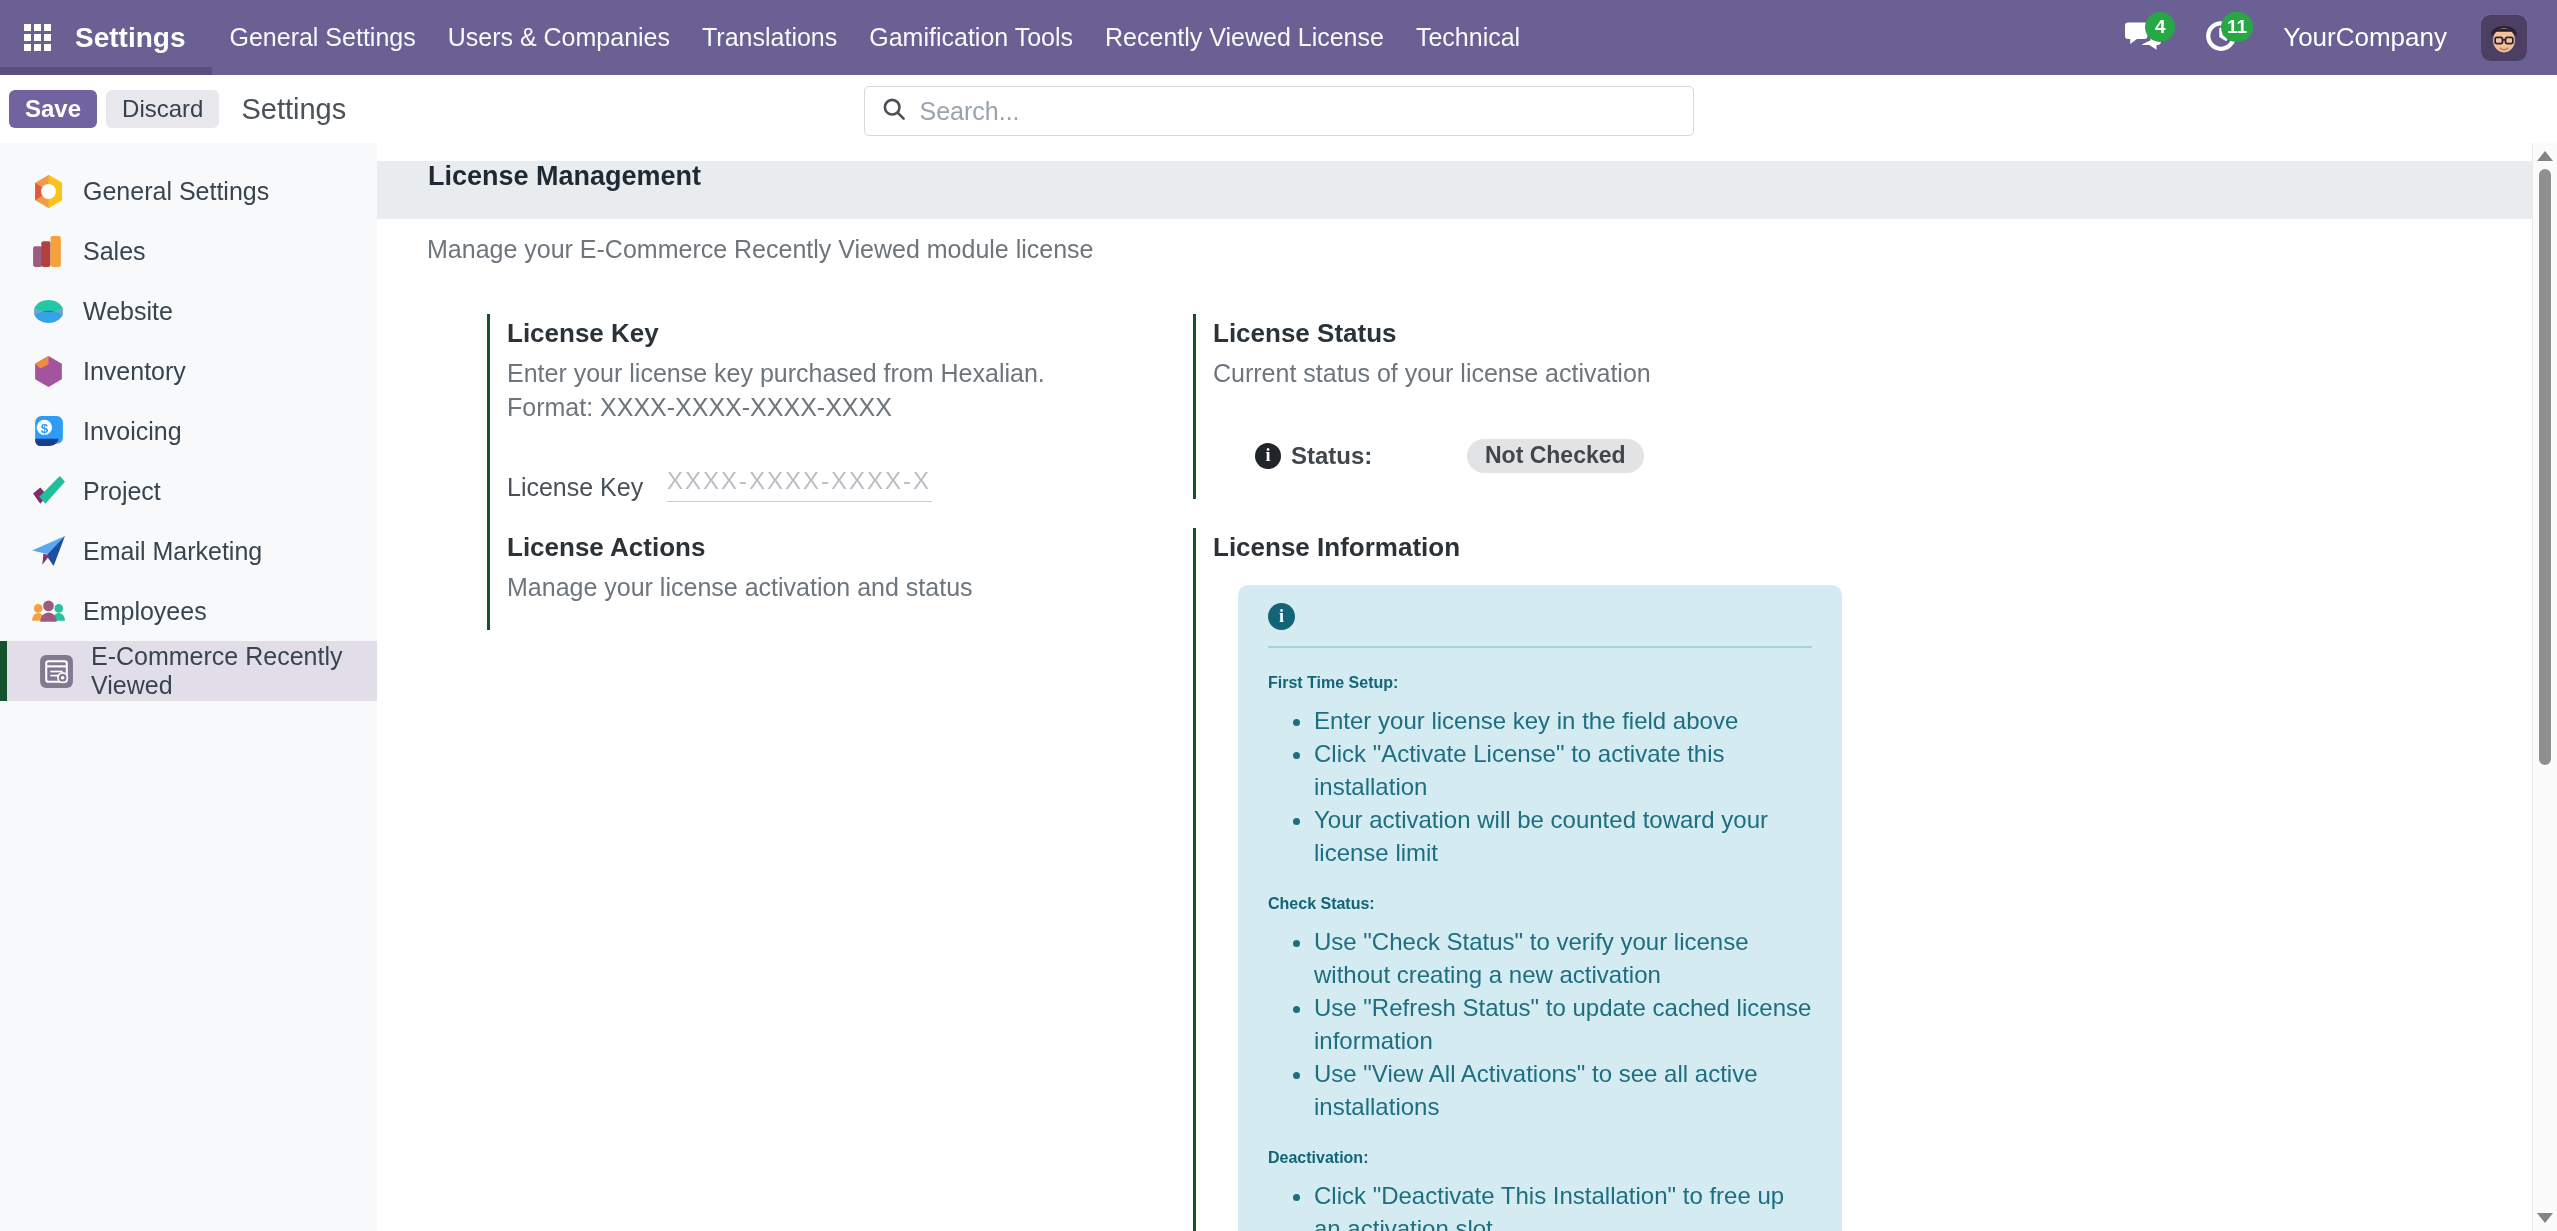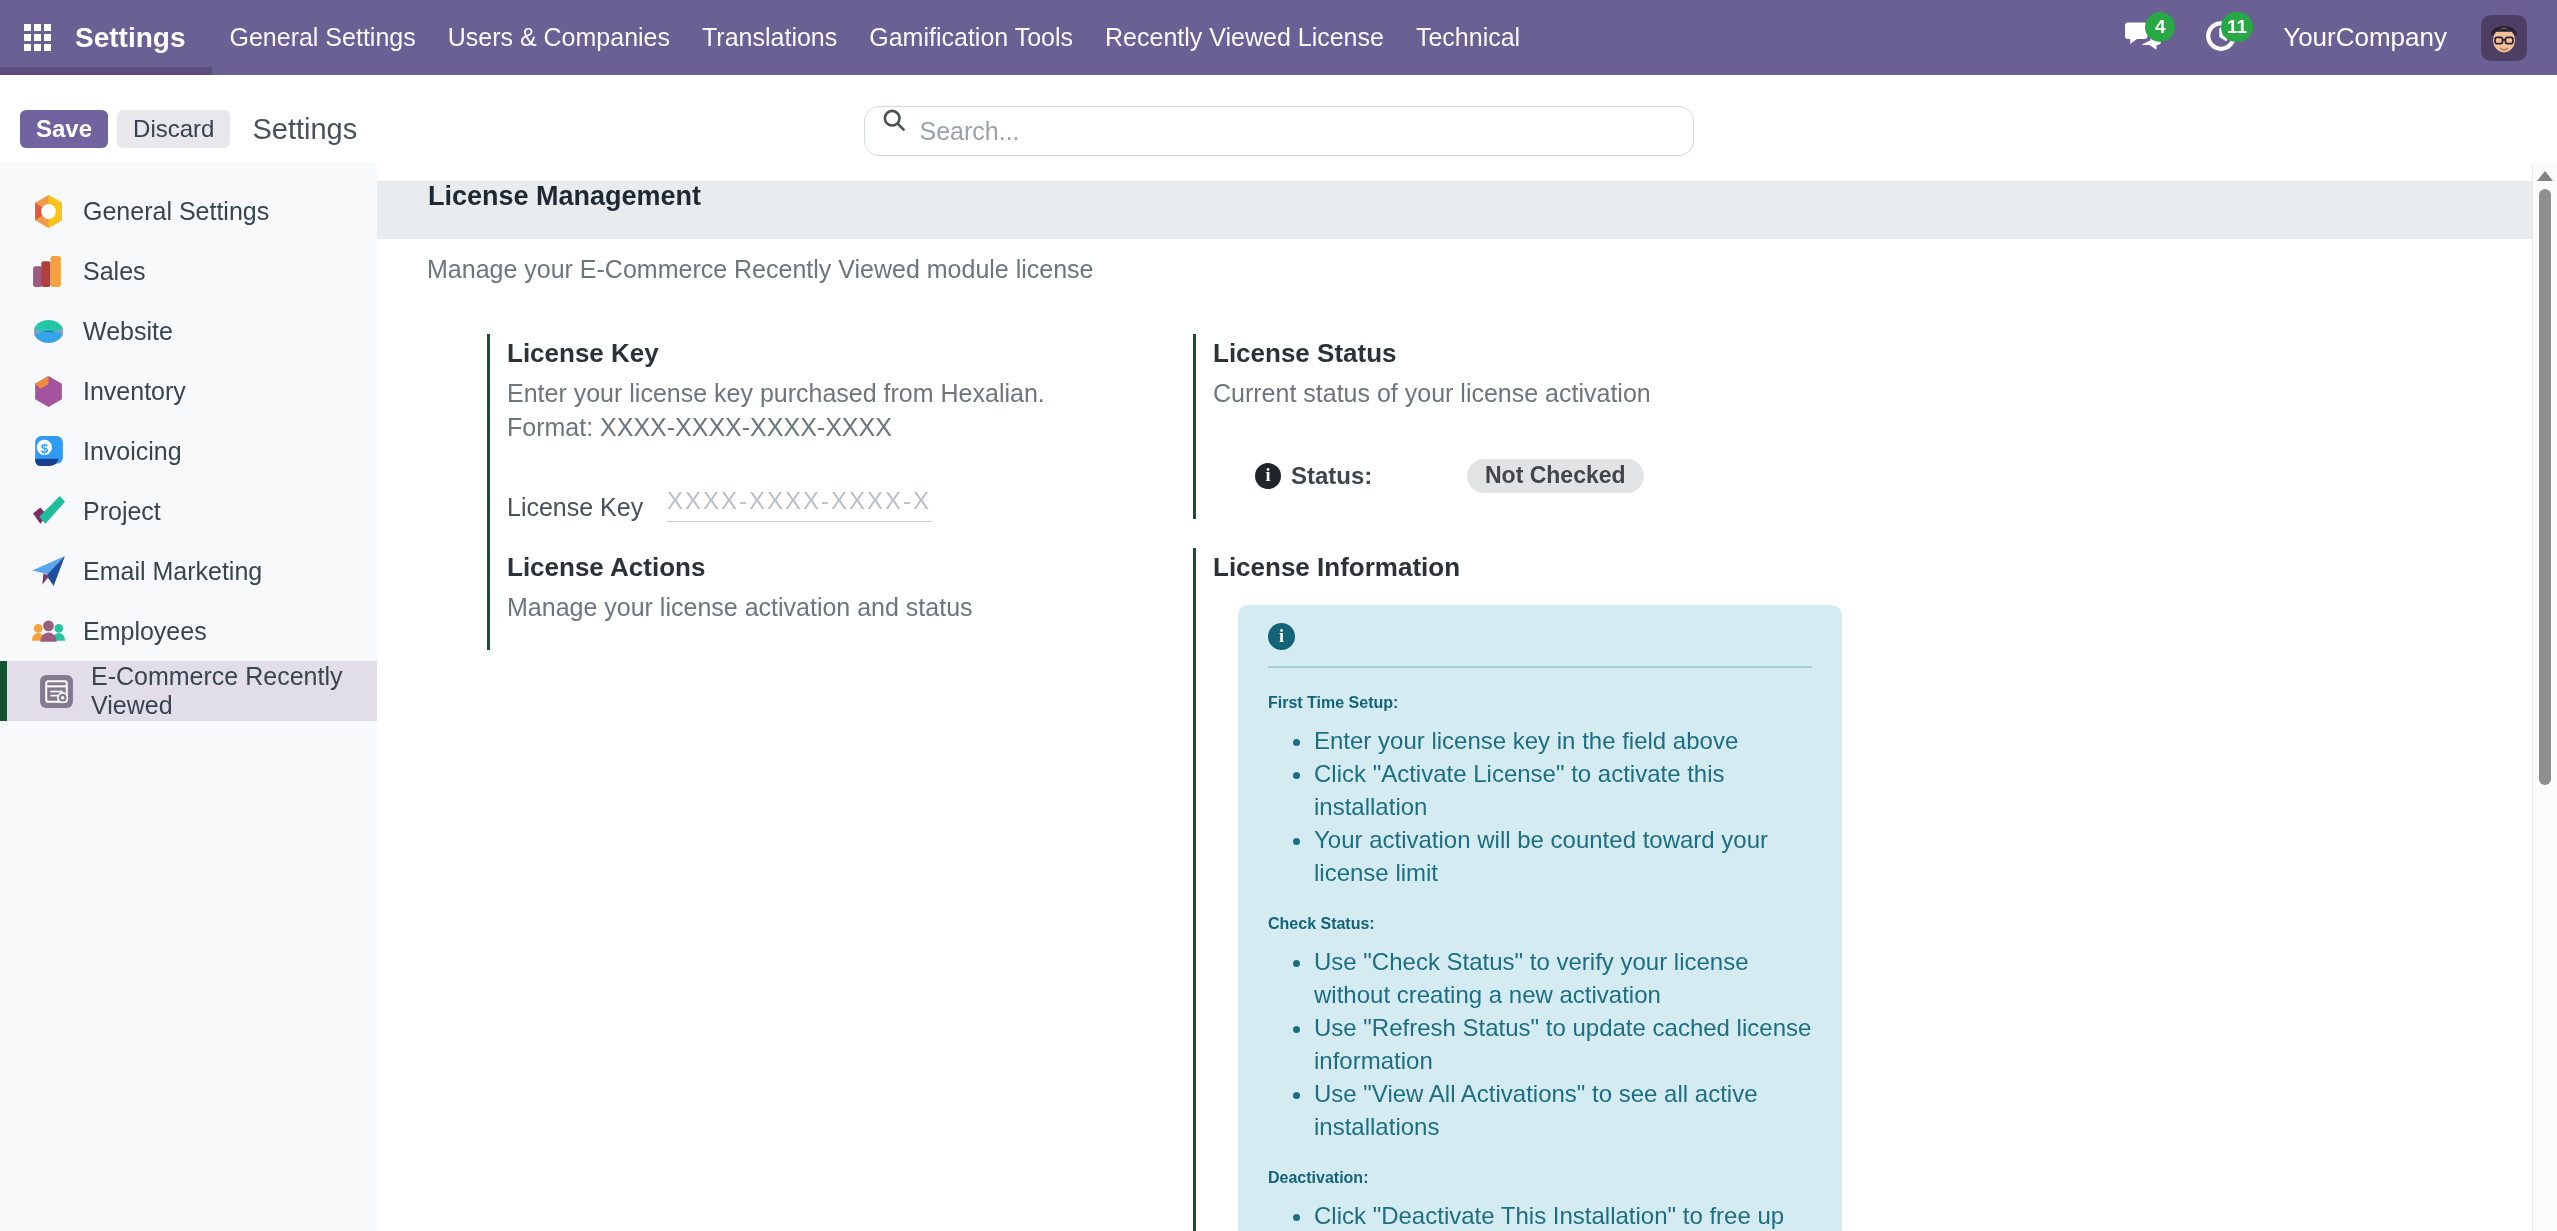--- a/index.html
+++ b/index.html
@@ -22,28 +22,28 @@
   .nav-right { display:flex; align-items:center; gap:34px; }
   .icon-btn { position:relative; background:none; border:none; cursor:pointer; width:44px; height:44px;
     display:flex; align-items:center; justify-content:center; }
   .badge { position:absolute; top:-4px; right:-10px; min-width:30px; height:30px; padding:0 6px;
     border-radius:15px; background:#28a745; color:#fff; font-size:19px; font-weight:700;
     display:flex; align-items:center; justify-content:center; }
   .company { color:#fff; font-size:26px; margin-left:6px; cursor:pointer; }
   .avatar { width:46px; height:46px; border-radius:9px; overflow:hidden; cursor:pointer; display:block; }
 
   
-  .control-panel { position:relative; height:68px; background:#fff; display:flex; align-items:center; padding-left:20px;margin-top:20px; }
+  .control-panel { position:relative; height:68px; background:#fff; display:flex; align-items:center; padding-left:9px; }
   .btn { font-family:inherit; font-size:24px; border:none; border-radius:6px; height:38px;
     padding:0 16px; cursor:pointer; }
   .btn-save { background:#71639f; color:#fff; font-weight:600; }
   .btn-discard { background:#e7e7ec; color:#374151; margin-left:9px; }
   .cp-title { font-size:29px; color:#4a5158; margin-left:22px; }
   .search-box { position:absolute; left:50%; transform:translateX(-50%); top:11px; width:830px; height:50px;
-    border:1px solid #d5d8dc; border-radius:15px; background:#fff; display:flex; padding:0 16px; }
+    border:1px solid #d5d8dc; border-radius:5px; background:#fff; display:flex; align-items:center; padding:0 16px; }
   .search-box input { border:none; outline:none; flex:1; font-size:25px; font-family:inherit;
     color:#374151; margin-left:13px; background:transparent; }
   .search-box input::placeholder { color:#9aa2ab; }
 
   
   .body-area { position:relative; display:flex; height:1088px; }
 
   .sidebar { width:377px; background:#f8f9fa; padding-top:18px; flex:none; }
   .side-item { display:flex; align-items:center; gap:16px; height:60px; padding-left:30px;
     cursor:pointer; font-size:25px; color:#38454f; }

